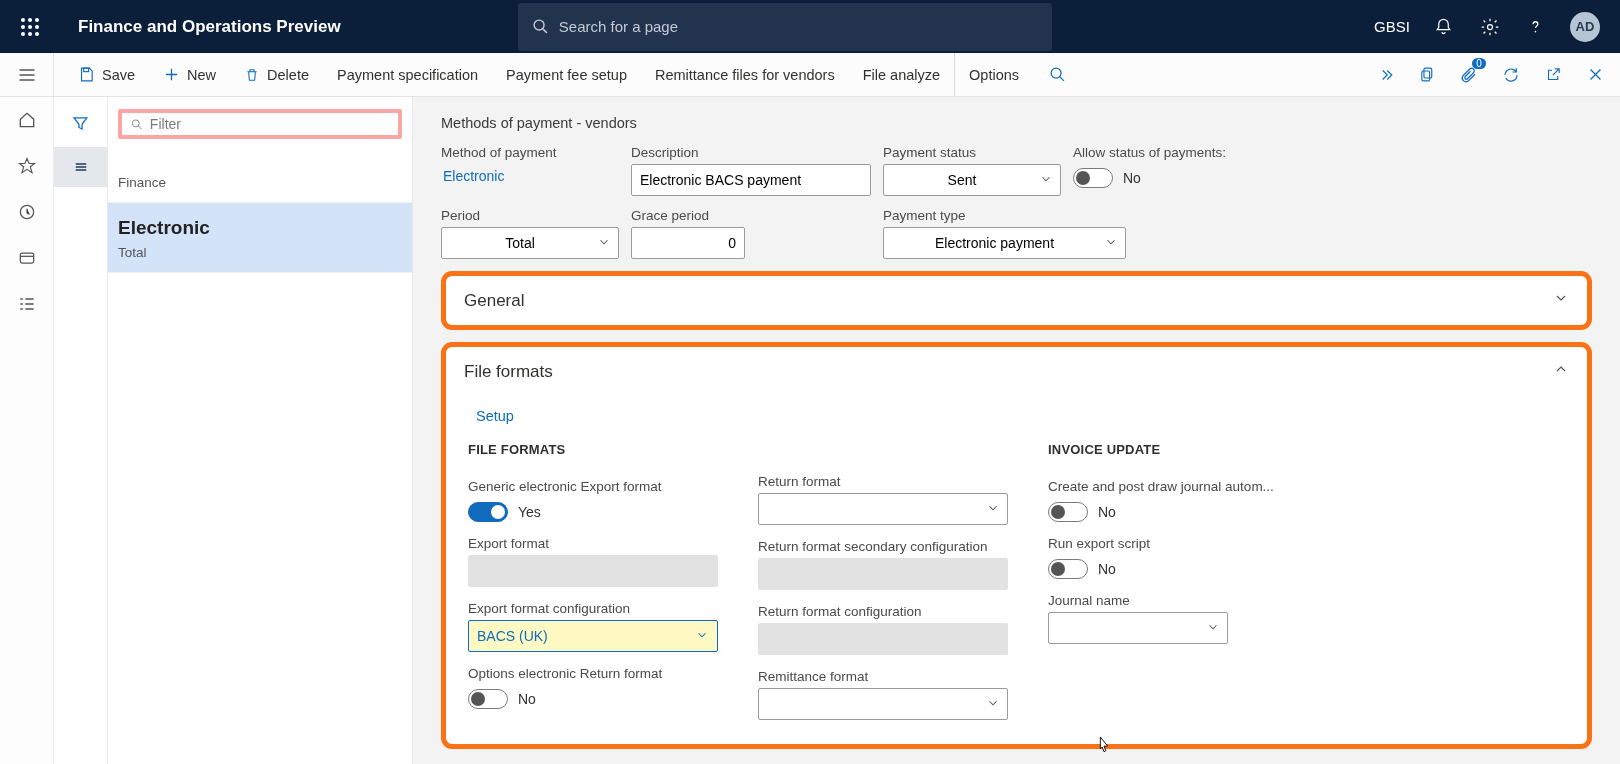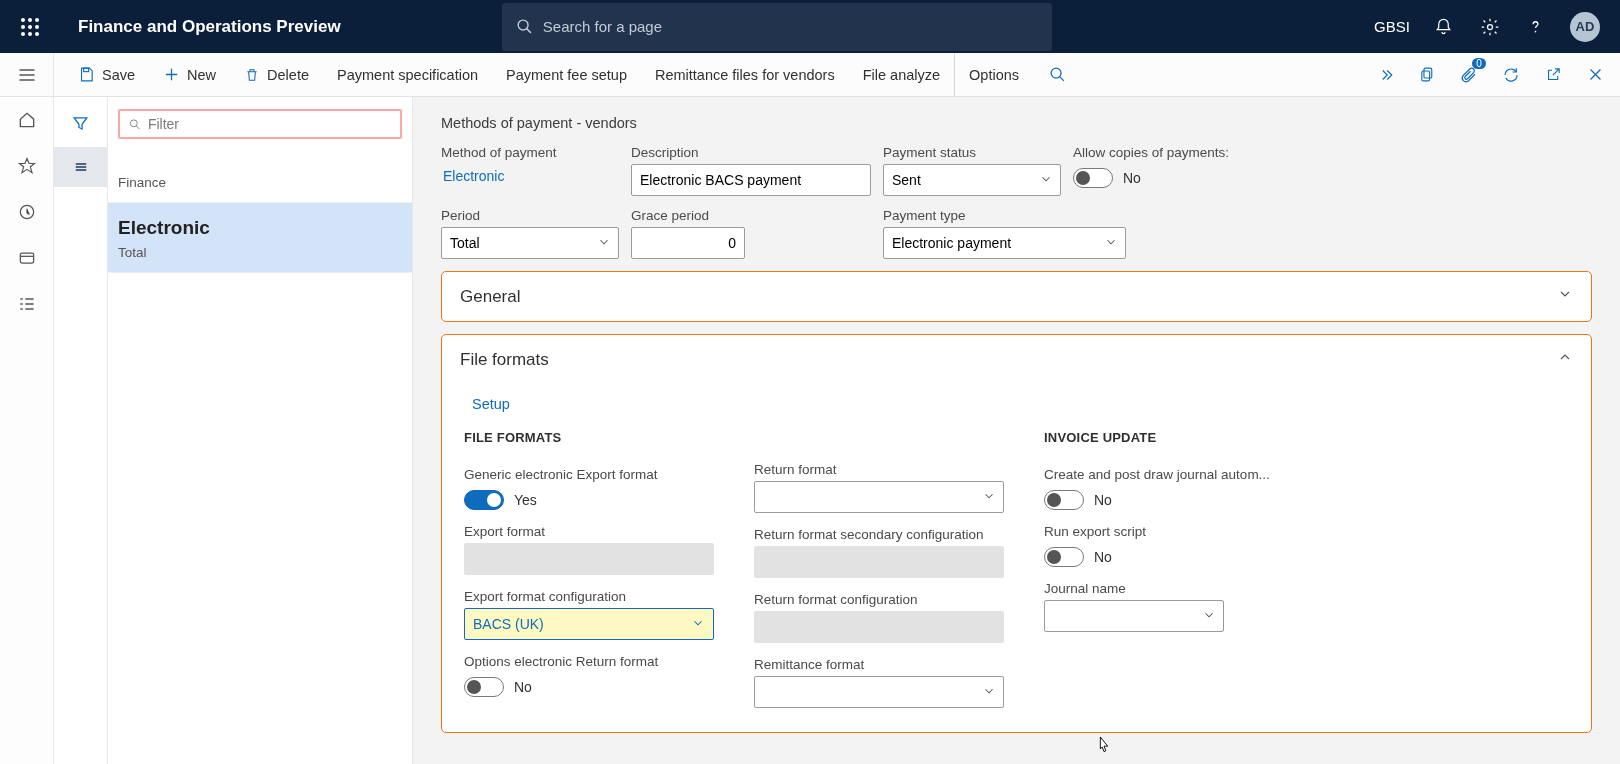--- a/index.html
+++ b/index.html
@@ -5,21 +5,21 @@
   * { box-sizing: border-box; margin: 0; padding: 0; font-family: "Segoe UI", Arial, sans-serif; }
   body { width: 1620px; height: 764px; overflow: hidden; background: #f3f3f3; color: #323130; font-size: 14px; }
 
   
   .topbar { height: 53px; background: #0b1f3a; color: #fff; display: flex; align-items: center; padding: 0 10px; }
   .waffle { width: 40px; height: 40px; display: flex; align-items: center; justify-content: center; cursor: pointer; }
   .waffle-grid { display: grid; grid-template-columns: repeat(3,4px); grid-gap: 3px; }
   .waffle-grid span { width: 4px; height: 4px; background: #fff; border-radius: 50%; }
   .app-title { font-size: 17px; font-weight: 600; margin-left: 28px; }
   .search-wrap { margin-left: auto; margin-right: auto; width: 550px; }
-  .search-box { display: flex; align-items: center; background: #22334d; border-radius: 3px; height: 48px; padding: 0 14px; color: #bfc7d1; }
+  .search-box { display: flex; align-items: center; background: #22334d; border-radius: 3px; height: 48px; padding: 0 14px; color: #bfc7d1; margin-left: 16px; }
   .search-box svg { margin-right: 10px; flex-shrink: 0; }
   .search-box input { background: transparent; border: none; outline: none; color: #fff; font-size: 15px; width: 100%; }
   .search-box input::placeholder { color: #c2cbd6; }
   .top-right { display: flex; align-items: center; gap: 22px; margin-left: auto; margin-right: 10px; }
   .top-right .icon-btn { width: 24px; height: 24px; display: flex; align-items: center; justify-content: center; cursor: pointer; }
   .company { font-size: 15px; }
   .avatar { width: 30px; height: 30px; border-radius: 50%; background: #b6c5d4; color: #293a52; display: flex; align-items: center; justify-content: center; font-weight: 600; font-size: 13px; }
 
   
   .actionbar { height: 44px; background: #fcfcfc; border-bottom: 1px solid #e3e3e3; display: flex; align-items: center; padding-left: 64px; }
@@ -35,49 +35,49 @@
   .leftrail { position: absolute; left: 0; top: 97px; width: 54px; bottom: 0; background: #fdfdfd; border-right: 1px solid #e9e9e9; display: flex; flex-direction: column; align-items: center; padding-top: 12px; gap: 24px; }
   .leftrail .rail-ic { width: 22px; height: 22px; display:flex; align-items:center; justify-content:center; cursor:pointer;}
 
   
   .filtercol { position: absolute; left: 54px; top: 97px; width: 54px; bottom: 0; background: #fff; border-right: 1px solid #e9e9e9; display:flex; flex-direction:column; align-items:center; gap: 4px;}
   .fc-btn { width: 100%; height: 40px; display:flex; align-items:center; justify-content:center; cursor:pointer; }
   .fc-btn.active { background: #e4e7ec; }
 
   
   .listpane { position: absolute; left: 108px; top: 97px; width: 305px; bottom: 0; background: #fff; border-right: 1px solid #e9e9e9; padding: 12px 10px 0 10px; }
-  .filter-input { width: 100%; height: 30px; border: 2px solid #fca5a5; border-radius: 2px; display:flex; align-items:center; padding: 0 8px; }
+  .filter-input { width: 100%; height: 30px; border: 4px solid #fca5a5; border-radius: 2px; display:flex; align-items:center; padding: 0 8px; }
   .filter-input input { border: none; outline: none; font-size: 14px; width: 100%; color:#606060;}
   .filter-input input::placeholder { color: #7b7b7b; }
   .list-item { padding: 14px 10px 12px 10px; border-bottom: 1px solid #efefef; cursor:pointer; margin: 0 -10px; }
   .list-item.first { margin-top: 16px; }
   .list-item.selected { background: #d3e3f8; }
   .li-title { font-size: 19px; font-weight: 600; color: #222; }
   .li-sub { font-size: 13.5px; color: #555; margin-top: 6px; }
 
   
   .detail { position: absolute; left: 413px; right: 0; top: 97px; bottom: 0; overflow-y: auto; padding: 18px 28px 20px 28px; }
   .page-crumb { font-size: 14.5px; color: #3b3b3b; margin-bottom: 14px; }
   .form-row { display: flex; gap: 12px; margin-bottom: 12px; }
   .field { display: flex; flex-direction: column; }
   .field label { font-size: 13.5px; color: #4a4a4a; margin-bottom: 4px; }
   .link-val { color: #0f6cbd; font-size: 14px; padding: 4px 0 2px 2px; cursor:pointer;}
   .text-input { height: 32px; border: 1px solid #9b9b9b; border-radius: 2px; background: #fff; padding: 0 8px; font-size: 14px; }
   .text-input.disabled { background: #e2e2e2; border-color: #e2e2e2; }
   .select-wrap { position: relative; display:flex; align-items:center;}
-  .select-wrap .text-input { width: 100%; padding-right: 28px; }
+  .select-wrap .text-input { width: 100%; padding-right: 28px; text-align: center; }
   .chev { position: absolute; right: 8px; pointer-events: none; }
   .tog-row { display:flex; align-items:center; gap: 10px; margin-top: 4px;}
   .toggle { width: 40px; height: 20px; border-radius: 10px; background: #fff; border: 1px solid #7a7a7a; position: relative; cursor:pointer;}
   .toggle .knob { width: 14px; height: 14px; background: #555; border-radius: 50%; position: absolute; top: 2px; left: 2px; transition: .15s;}
   .toggle.on { background: #0f6cbd; border-color: #0f6cbd; }
   .toggle.on .knob { background:#fff; left: 22px; }
   .tog-label { font-size: 14px; }
 
-  .accordion { background: #fff; border: 1px solid #f97316; border-radius: 5px; margin-top: 12px; }
+  .accordion { background: #fff; border: 5px solid #f97316; border-radius: 11px; margin-top: 12px; }
   .acc-head { display:flex; align-items:center; padding: 14px 18px; font-size: 17px; font-weight: 400; cursor:pointer;}
   .acc-head .ic { margin-left: auto; }
   .acc-body { padding: 6px 22px 24px 22px; }
   .setup-link { color: #0f6cbd; font-size: 14.5px; margin: 6px 0 18px 8px; display:inline-block; cursor:pointer;}
   .section-h { font-size: 13px; font-weight: 700; color: #2f2f2f; margin-bottom: 8px; letter-spacing: .2px;}
   .ff-cols { display:flex; gap: 40px; }
   .ff-col { display:flex; flex-direction:column; gap: 14px; width: 250px; }
   .fgroup { display:flex; flex-direction:column; gap: 4px; }
   .fgroup label { font-size: 13.5px; color: #4a4a4a; }
   .combo { height: 32px; border: 1px solid #0f6cbd; border-radius: 2px; background: #fef9c3; display:flex; align-items:center; padding: 0 8px; color:#0f6cbd; position:relative; cursor:pointer;}
@@ -299,21 +299,21 @@
     <div class="field" style="width:178px;">
       <label>Payment status</label>
       <div class="select-wrap">
         <input class="text-input" value="Sent" style="">
         <span class="chev"><svg width="14" height="14" viewBox="0 0 24 24">
               <path d="M6 9l6 6 6-6" stroke="#555" stroke-width="1.8" fill="none"></path>
             </svg></span>
       </div>
     </div>
     <div class="field" style="width:200px;">
-      <label>Allow copies of payments:</label>
+      <label>Allow status of payments:</label>
       <div class="tog-row">
         <div class="toggle">
             <div class="knob"></div>
           </div>
         <span class="tog-label">No</span>
       </div>
     </div>
   </div>
 
   <div class="form-row">

